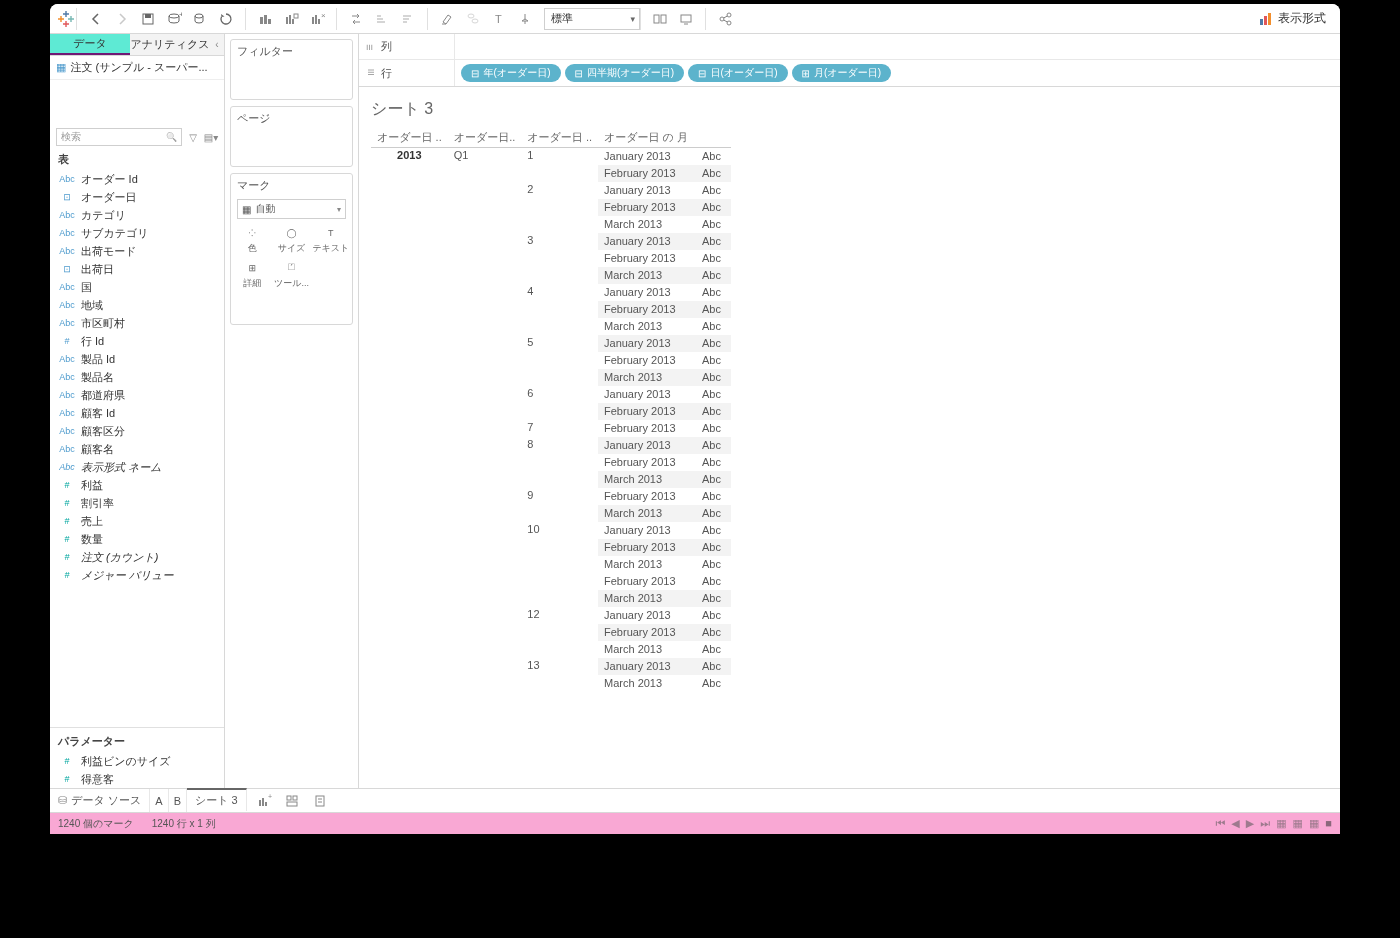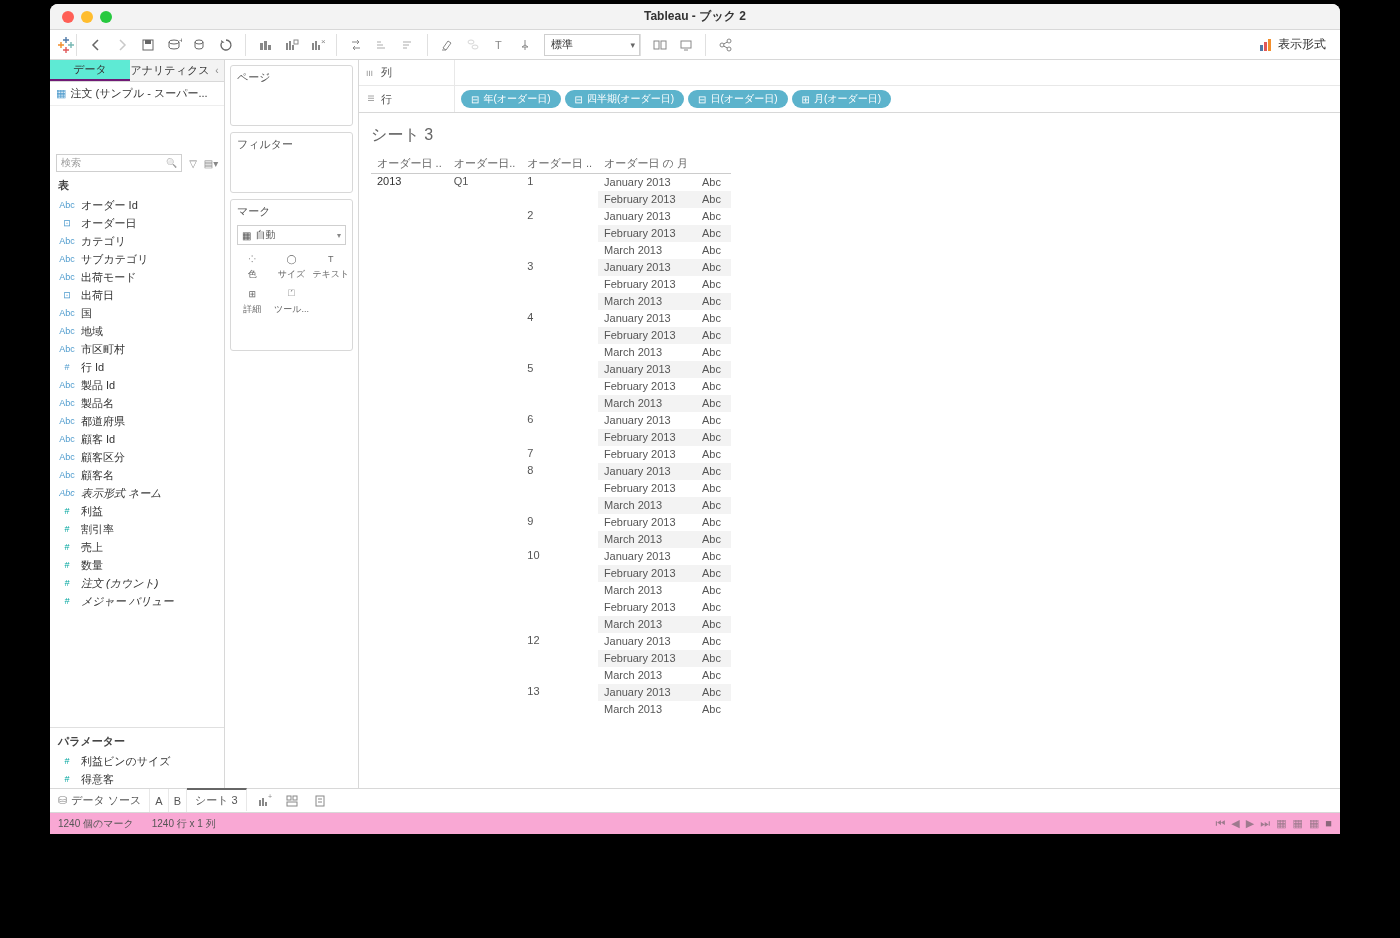--- a/index.html
+++ b/index.html
@@ -54,21 +54,21 @@
 .shelfrow { height: 26px; display: flex; align-items: center; border-bottom: 1px solid #e8e8e8; }
 .shelfrow:last-child { border-bottom: none; }
 .shelflabel { width: 96px; display: flex; align-items: center; gap: 4px; padding: 0 6px; font-size: 11px; color: #555; border-right: 1px solid #e8e8e8; height: 100%; }
 .pillrow { flex: 1; display: flex; gap: 4px; padding: 0 6px; align-items: center; }
 .pill { background: #5cb3cc; color: #fff; font-size: 10px; height: 18px; border-radius: 9px; display: flex; align-items: center; gap: 4px; padding: 0 10px; cursor: pointer; }
 .sheet { flex: 1; overflow: auto; padding: 12px 0 0 12px; }
 .sheettitle { font-size: 16px; color: #666; padding-bottom: 8px; }
 .datatable { font-size: 11px; color: #555; border-collapse: collapse; }
 .datatable th { font-weight: 400; color: #666; padding: 2px 6px; text-align: left; border-bottom: 1px solid #ccc; height: 16px; white-space: nowrap; }
 .datatable td { padding: 1px 6px; height: 17px; border: none; white-space: nowrap; }
-.datatable td.c0 { min-width: 52px; font-weight: 400; color: #333; vertical-align: top; }
+.datatable td.c0 { min-width: 52px; font-weight: 700; color: #333; vertical-align: top; text-align: center; }
 .datatable td.c1 { min-width: 48px; vertical-align: top; }
 .datatable td.c2 { min-width: 48px; vertical-align: top; }
 .datatable td.c3 { min-width: 98px; }
 .datatable td.c4 { min-width: 34px; text-align: right; padding-right: 10px; }
 .datatable tr.alt td.c3, .datatable tr.alt td.c4 { background: #f3f3f3; }
 .bline { border-bottom: 1px solid #dcdcdc; }
 .tabbar { height: 24px; border-top: 1px solid #d8d8d8; display: flex; align-items: center; background: #fff; font-size: 11px; }
 .tabbtn { padding: 0 8px; height: 100%; display: flex; align-items: center; gap: 4px; cursor: pointer; color: #555; border-right: 1px solid #e8e8e8; }
 .tabbtn.active { background: #fff; border-top: 2px solid #666; margin-top: -1px; }
 .tabbtn.small { padding: 0 5px; }
@@ -77,28 +77,20 @@
 .status .right { margin-left: auto; display: flex; gap: 6px; opacity: .55; }
 .status .right span { font-size: 11px; }
 .shelflabel svg { width: 12px; height: 12px; color: #888; }
 .logo { width: 20px; height: 20px; display: flex; align-items: center; justify-content: center; }
 .dscard { color: #4e9bcd; }
 </style>
 </head>
 <body>
 
 <div class="window">
-  <div class="titlebar">
-    <div class="traffic">
-      <div class="tdot td-close"></div>
-      <div class="tdot td-min"></div>
-      <div class="tdot td-max"></div>
-    </div>
-    <div class="title">Tableau - ブック 2</div>
-  </div>
 
   <div class="toolbar">
     <div class="logo">
       <svg viewBox="0 0 20 20">
           <g fill="none" stroke-width="1.4">
             <line x1="10" y1="2" x2="10" y2="8" stroke="#4e79a7"></line>
             <line x1="7" y1="5" x2="13" y2="5" stroke="#4e79a7"></line>
             <line x1="10" y1="12" x2="10" y2="18" stroke="#e15759"></line>
             <line x1="7" y1="15" x2="13" y2="15" stroke="#e15759"></line>
             <line x1="2" y1="10" x2="8" y2="10" stroke="#f28e2c"></line>
@@ -378,25 +370,25 @@
             <div class="field">
               <span class="ftype meas">#</span>
               <span>得意客</span>
             </div>
           </div>
       </div>
     </div>
 
     <div class="shelfpane">
       <div class="shelfcard">
+        <div class="cardtitle">フィルター</div>
+        <div class="cardbody"></div>
+      </div>
+      <div class="shelfcard">
         <div class="cardtitle">ページ</div>
-        <div class="cardbody"></div>
-      </div>
-      <div class="shelfcard">
-        <div class="cardtitle">フィルター</div>
         <div class="cardbody"></div>
       </div>
       <div class="shelfcard">
         <div class="cardtitle">マーク</div>
         <div class="marksel">
           <span>▦</span>
           <span>自動</span>
         </div>
         <div class="markgrid" id="markgrid">
             <div class="markcell">

